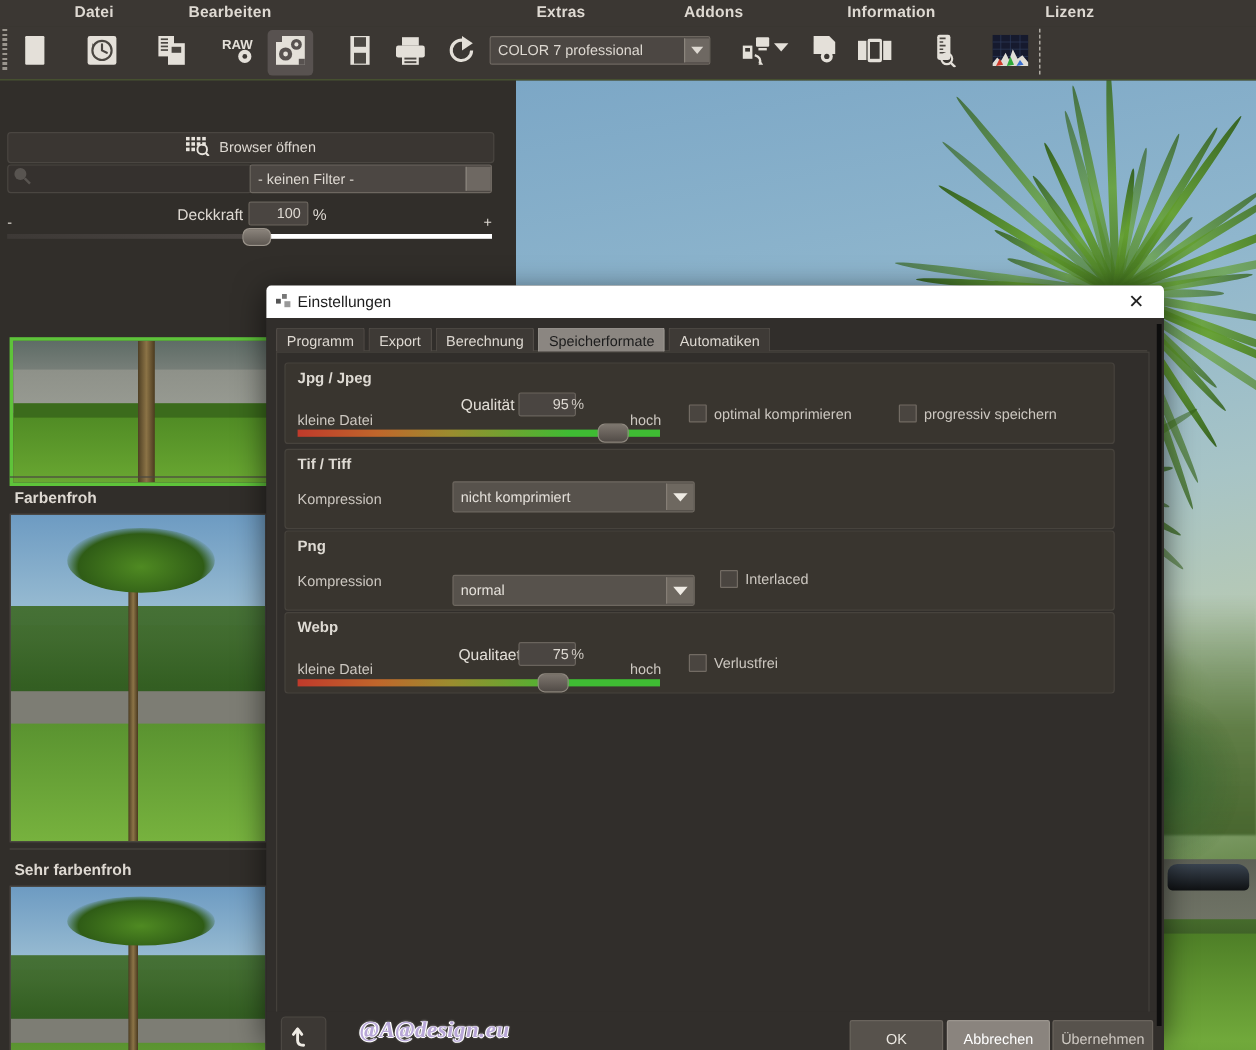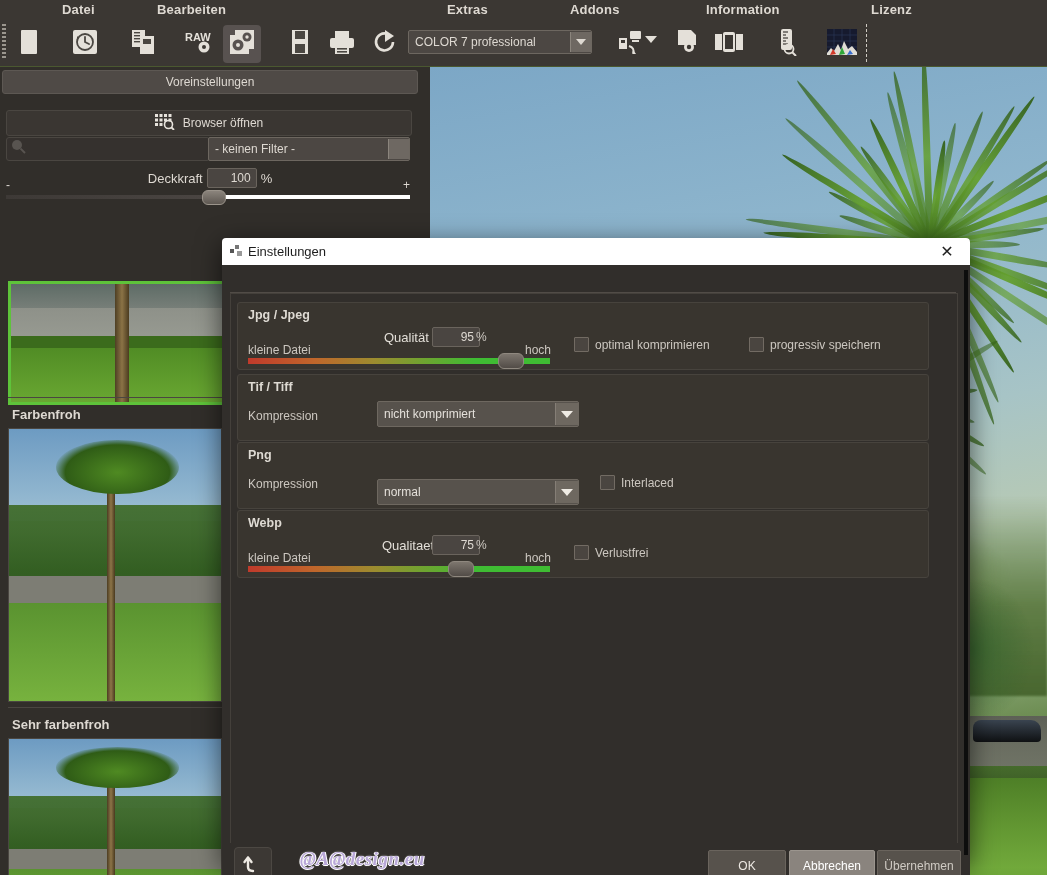--- a/index.html
+++ b/index.html
@@ -542,23 +542,20 @@
       <div style="position: absolute; left: 645px; top: 36px; width: 0px; height: 0px; border-left: 6px solid transparent; border-right: 6px solid transparent; border-top: 7px solid rgb(228, 224, 217); z-index: 21;"></div>
     </div>
   <div class="tb-sep" style="left:866px"></div>
   <div class="combo" id="profile-combo" style="left: 408px; top: 30px; width: 182px;">
     <span class="val">COLOR 7 professional</span>
     <span class="arrow"></span>
   </div>
 
   <div class="leftpanel">
 
-    <div class="vorein">
-      <span>Voreinstellungen</span>
-    </div>
 
     <div class="browserbtn">
       <span>
         <svg width="20" height="16" viewBox="0 0 20 16">
           <g fill="#e8e4dd">
             <rect x="0" y="0" width="3" height="3"></rect>
               <rect x="4.5" y="0" width="3" height="3"></rect>
             <rect x="9" y="0" width="3" height="3"></rect>
               <rect x="13.5" y="0" width="3" height="3"></rect>
             <rect x="0" y="4.5" width="3" height="3"></rect>
@@ -656,20 +653,27 @@
           <rect x="6" y="1" width="4" height="4" fill="#777"></rect>
           <rect x="8" y="7" width="5" height="5" fill="#999"></rect>
         </svg>
       </span>
       <span class="t">Einstellungen</span>
       <span class="dlg-close">✕</span>
     </div>
 
     <div class="dlg-body">
 
+      <div class="tabstrip" id="tabstrip">
+          <div class="tab">Programm</div>
+          <div class="tab">Export</div>
+          <div class="tab">Berechnung</div>
+          <div class="tab active">Speicherformate</div>
+          <div class="tab">Automatiken</div>
+        </div>
       <div class="tabline"></div>
 
       <div class="panelarea">
 
         <div class="grp" style="top:8px;height:66px">
           <span class="grp-title">Jpg / Jpeg</span>
           <span class="lbl" style="left:10px;top:40px">kleine Datei</span>
           <span class="lbl" style="left:146px;top:27px;font-size:13px;color:#e2ded7">Qualität</span>
           <span class="numfield" style="position:absolute;left:194px;top:24px;width:36px">95</span>
           <span class="lbl" style="left:238px;top:27px">%</span>

